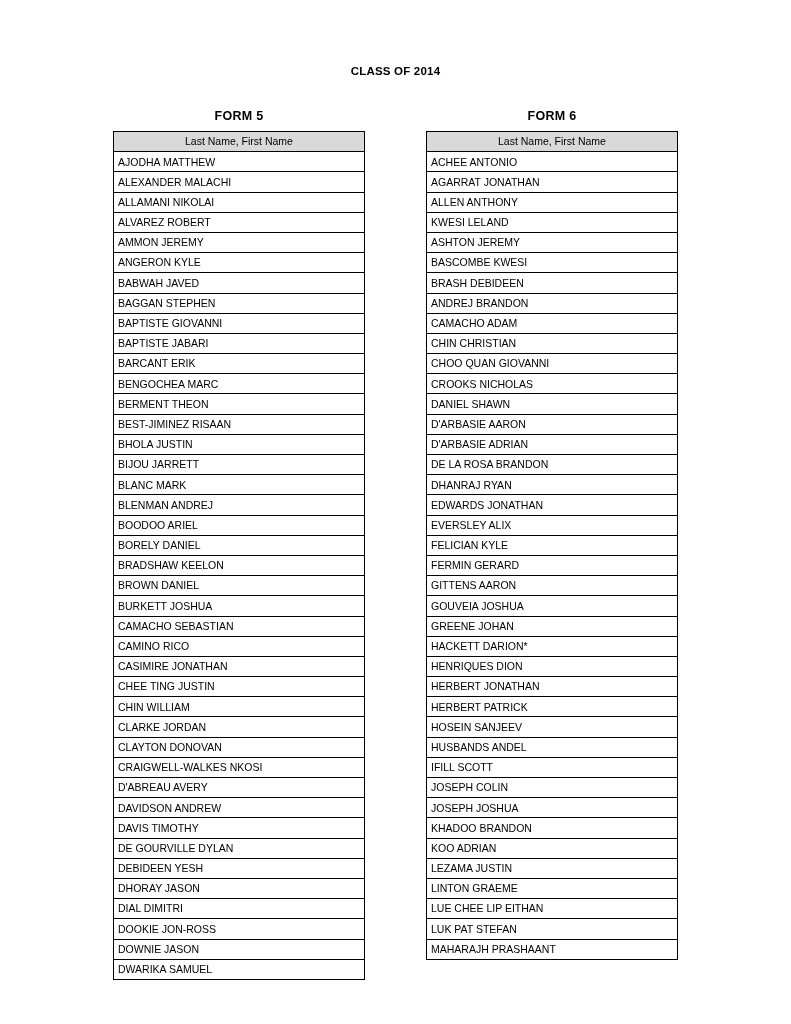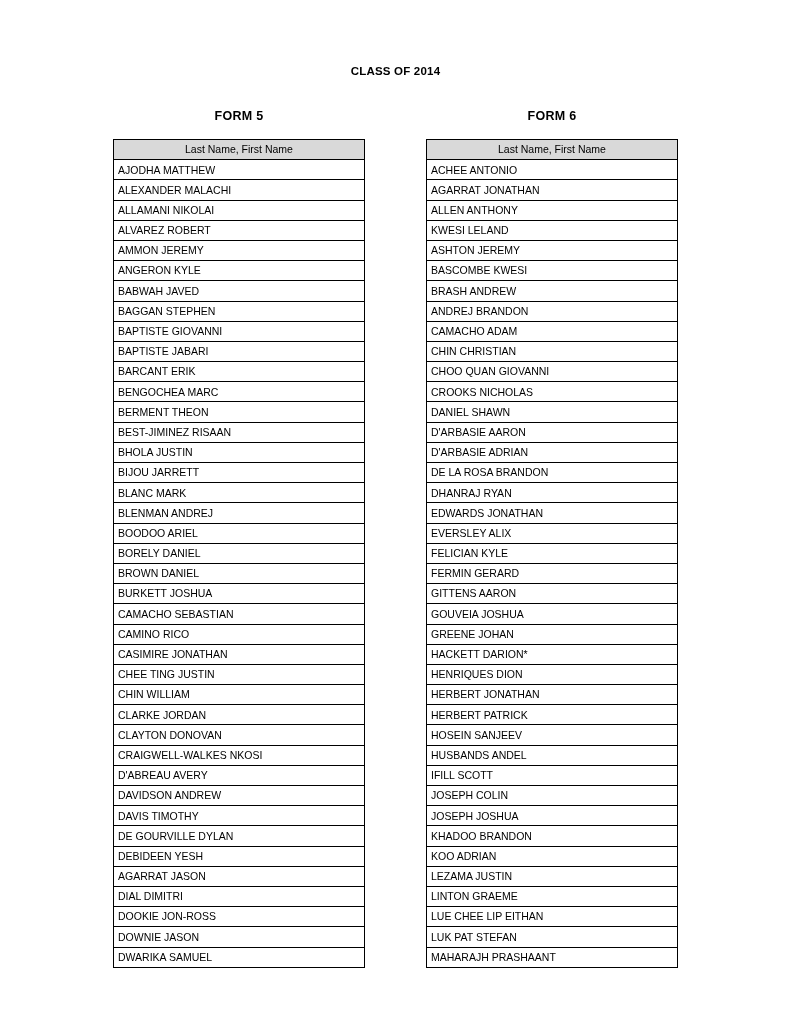--- a/index.html
+++ b/index.html
@@ -34,21 +34,21 @@
     gap: 61px;
     margin-top: 32px;
   }
   .column {
     width: 252px;
   }
   .form-title {
     text-align: center;
     font-size: 12.5px;
     font-weight: bold;
-    margin-bottom: 16px;
+    margin-bottom: 8px;
     letter-spacing: 0.3px;
   }
   table.roster {
     border-collapse: collapse;
     width: 100%;
     table-layout: fixed;
   }
   table.roster th,
   table.roster td {
     border: 1px solid #000000;
@@ -148,20 +148,23 @@
             <tr>
               <td>BLENMAN ANDREJ</td>
             </tr>
             <tr>
               <td>BOODOO ARIEL</td>
             </tr>
             <tr>
               <td>BORELY DANIEL</td>
             </tr>
             <tr>
+              <td>BRADSHAW KEELON</td>
+            </tr>
+            <tr>
               <td>BROWN DANIEL</td>
             </tr>
             <tr>
               <td>BURKETT JOSHUA</td>
             </tr>
             <tr>
               <td>CAMACHO SEBASTIAN</td>
             </tr>
             <tr>
               <td>CAMINO RICO</td>
@@ -193,21 +196,21 @@
             <tr>
               <td>DAVIS TIMOTHY</td>
             </tr>
             <tr>
               <td>DE GOURVILLE DYLAN</td>
             </tr>
             <tr>
               <td>DEBIDEEN YESH</td>
             </tr>
             <tr>
-              <td>AGARRAT JASON</td>
+              <td>DHORAY JASON</td>
             </tr>
             <tr>
               <td>DIAL DIMITRI</td>
             </tr>
             <tr>
               <td>DOOKIE JON-ROSS</td>
             </tr>
             <tr>
               <td>DOWNIE JASON</td>
             </tr>
@@ -239,21 +242,21 @@
             <tr>
               <td>KWESI LELAND</td>
             </tr>
             <tr>
               <td>ASHTON JEREMY</td>
             </tr>
             <tr>
               <td>BASCOMBE KWESI</td>
             </tr>
             <tr>
-              <td>BRASH ANDREW</td>
+              <td>BRASH DEBIDEEN</td>
             </tr>
             <tr>
               <td>ANDREJ BRANDON</td>
             </tr>
             <tr>
               <td>CAMACHO ADAM</td>
             </tr>
             <tr>
               <td>CHIN CHRISTIAN</td>
             </tr>

